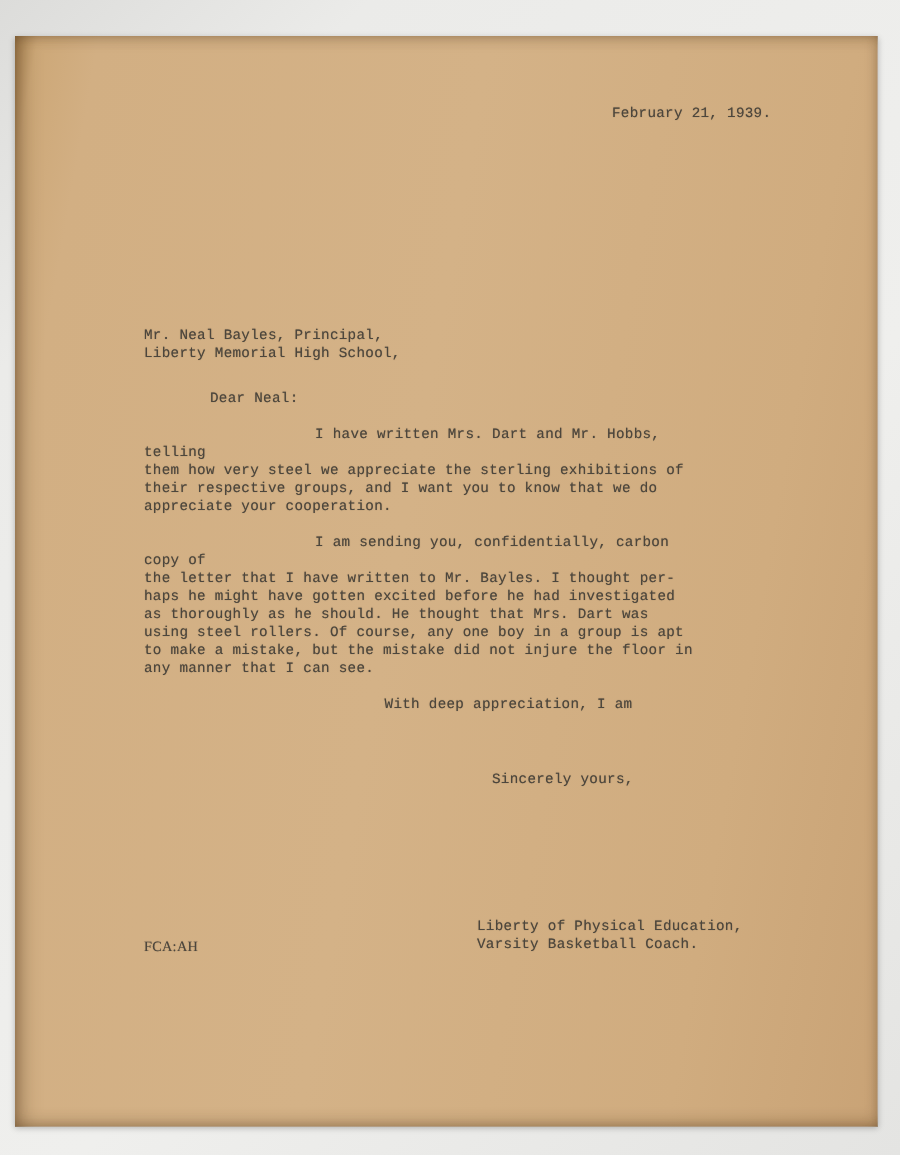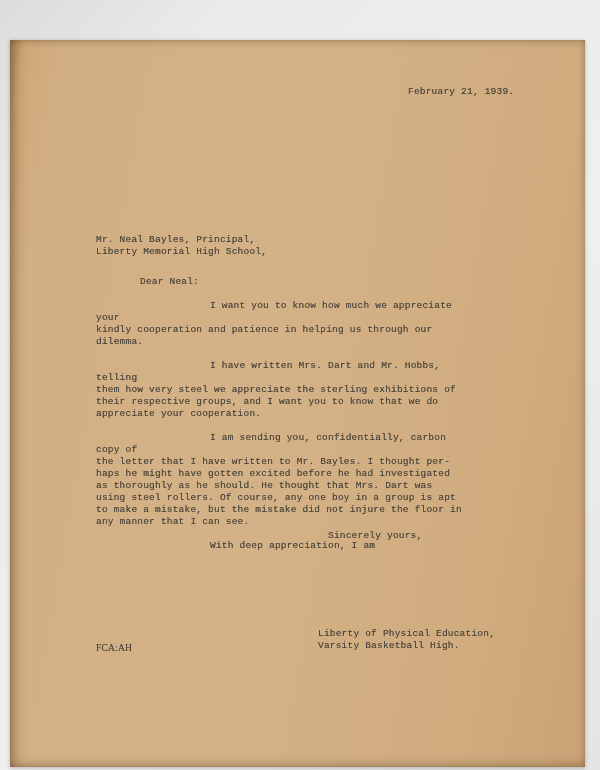--- a/index.html
+++ b/index.html
@@ -8,21 +8,21 @@
     font-family: "Liberation Mono", "DejaVu Sans Mono", monospace;
   }
   .scan-bg {
     position: relative;
     width: 600px; height: 770px;
     background: linear-gradient(135deg, #dcdcda 0%, #ebebe9 18%, #efefed 60%, #e4e4e2 100%);
     overflow: hidden;
   }
   .paper {
     position: absolute;
-    left: 10px; top: 40px;
+    left: 10px; top: 24px;
     width: 575px; height: 727px;
     background: linear-gradient(100deg, #b9935f 0%, #cda878 2.2%, #d2af83 8%, #d4b287 45%, #d0ac7f 80%, #c9a376 100%);
     box-shadow:
       inset 8px 0 14px -6px rgba(74, 48, 20, 0.55),
       inset -4px 0 10px -6px rgba(74, 48, 20, 0.35),
       inset 0 -6px 12px -6px rgba(74, 48, 20, 0.35),
       inset 0 5px 10px -6px rgba(74, 48, 20, 0.30),
       0 1px 4px rgba(0,0,0,0.25);
     color: #4c463d;
   }
@@ -45,20 +45,21 @@
   .address-block { margin-bottom: 18px; }
   .salutation { margin-bottom: 12px; margin-left: 44px; }
   .para {
     white-space: pre-line;
     text-indent: 114px;
     margin-bottom: 12px;
   }
   .closing-line {
     text-indent: 114px;
     margin-top: 4px;
+    text-align: center;
   }
   .valediction {
     position: absolute;
     left: 308px; top: 490px; margin-left: 10px;
   }
   .signature-block {
     position: absolute;
     left: 308px; top: 588px;
   }
   .typist-initials {
@@ -76,23 +77,20 @@
 
     <div class="letter-body">
 
       <div class="address-block">
         <div class="txt">Mr. Neal Bayles, Principal,</div>
         <div class="txt">Liberty Memorial High School,</div>
       </div>
 
       <div class="txt salutation">Dear Neal:</div>
 
-      <div class="txt para">I want you to know how much we appreciate your
-kindly cooperation and patience in helping us through our
-dilemma.</div>
 
       <div class="txt para">I have written Mrs. Dart and Mr. Hobbs, telling
 them how very steel we appreciate the sterling exhibitions of
 their respective groups, and I want you to know that we do
 appreciate your cooperation.</div>
 
       <div class="txt para">I am sending you, confidentially, carbon copy of
 the letter that I have written to Mr. Bayles. I thought per-
 haps he might have gotten excited before he had investigated
 as thoroughly as he should. He thought that Mrs. Dart was
@@ -100,19 +98,19 @@
 to make a mistake, but the mistake did not injure the floor in
 any manner that I can see.</div>
 
       <div class="txt closing-line">With deep appreciation, I am</div>
     </div>
 
     <div class="txt valediction">Sincerely yours,</div>
 
     <div class="signature-block">
       <div class="txt">Liberty of Physical Education,</div>
-      <div class="txt">Varsity Basketball High.</div>
+      <div class="txt">Varsity Basketball Coach.</div>
     </div>
 
     <div class="txt typist-initials">FCA:AH</div>
 
   </div>
 </div>
 
 </body></html>

